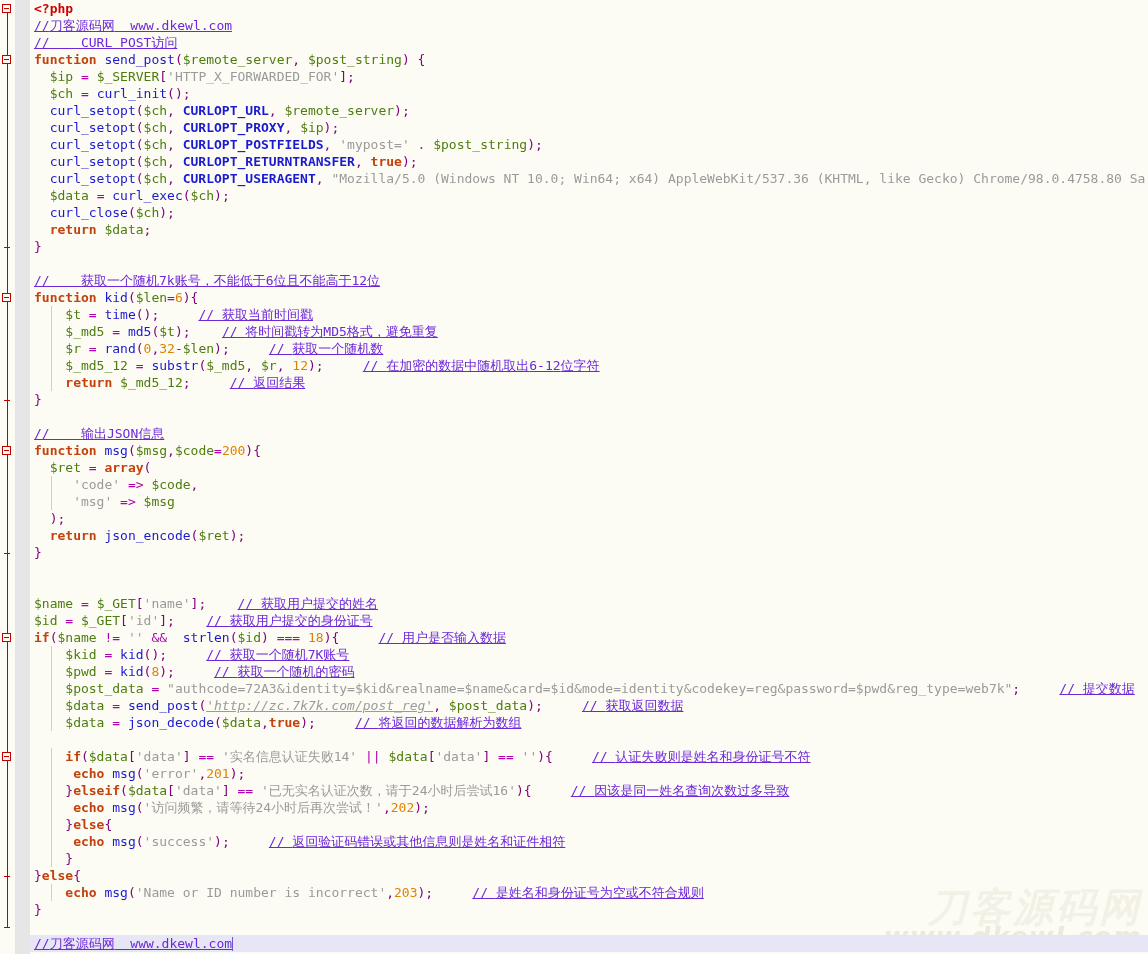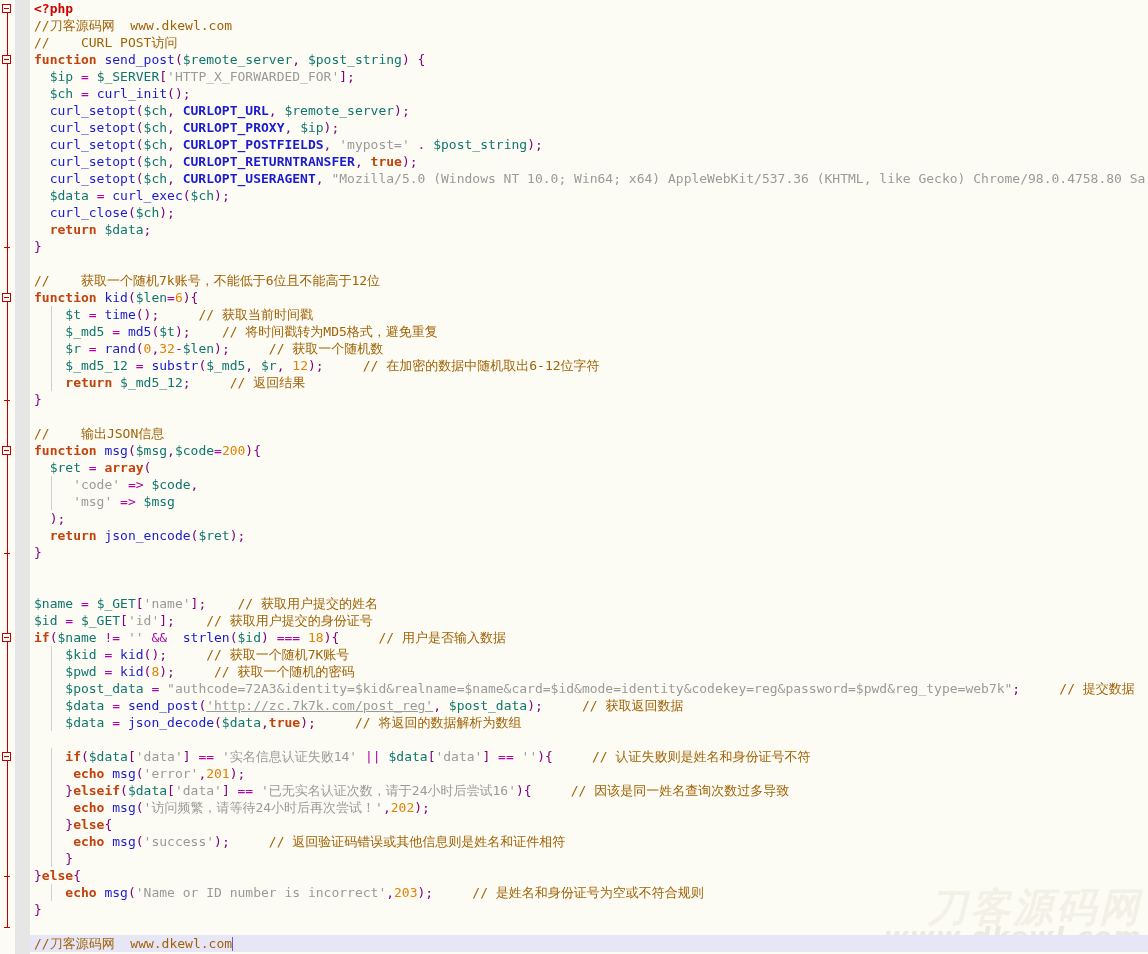--- a/index.html
+++ b/index.html
@@ -132,27 +132,27 @@
     width: 0;
     height: 17px;
     border-left: 1px solid #cfcfcf;
   }
 
   
   .t-tag      { color: #d00000; font-weight: bold; }          
   .t-kw       { color: #c2410c; font-weight: bold; }          
   .t-fn       { color: #1a1ad0; font-weight: normal; }          
   .t-const    { color: #1a1ad0; font-weight: bold; }          
-  .t-var      { color: #0f766e; }                             
+  .t-var      { color: #4d7c0f; }                             
   .t-str      { color: #9a9a9a; text-align: center; }                             
-  .t-str-link { color: #9a9a9a; text-decoration: underline; } 
+  .t-str-link { color: #9a9a9a; text-decoration: underline; font-style: italic; } 
   .t-num      { color: #e08000; }                             
   .t-op       { color: #b000b0; }                             
   .t-punc     { color: #800080; }                             
-  .t-cmt      { color: #a16207; }
+  .t-cmt      { color: #6d28d9; text-decoration: underline; }
 
   
   .cjk { font-family: "DejaVu Sans", "Liberation Sans", sans-serif; }
 
   
   .caret {
     display: inline-block;
     width: 0;
     height: 14px;
     border-left: 1px solid #6a5acd;

